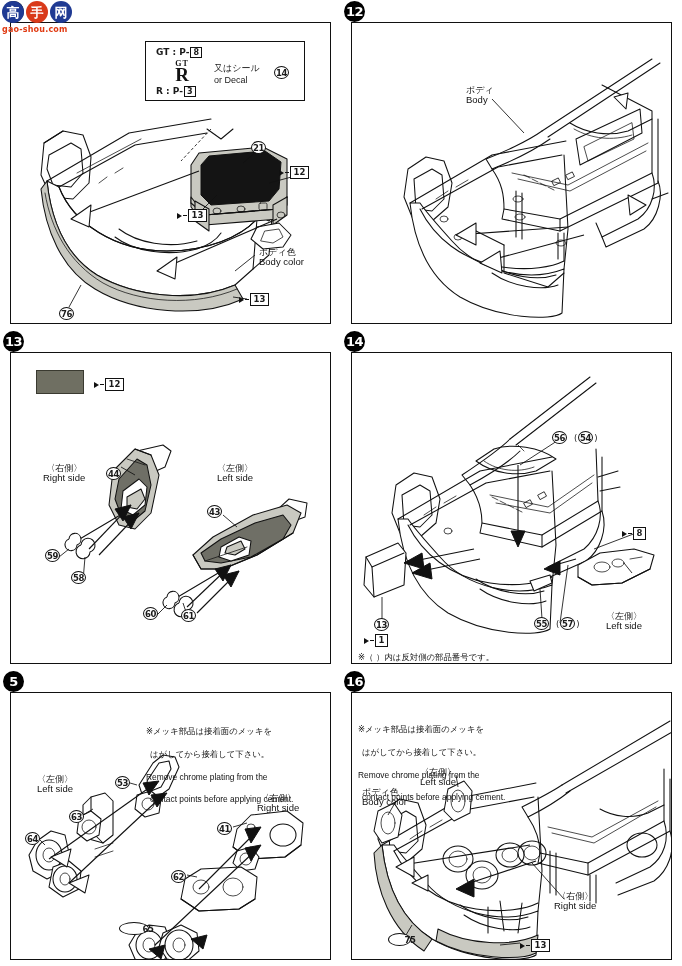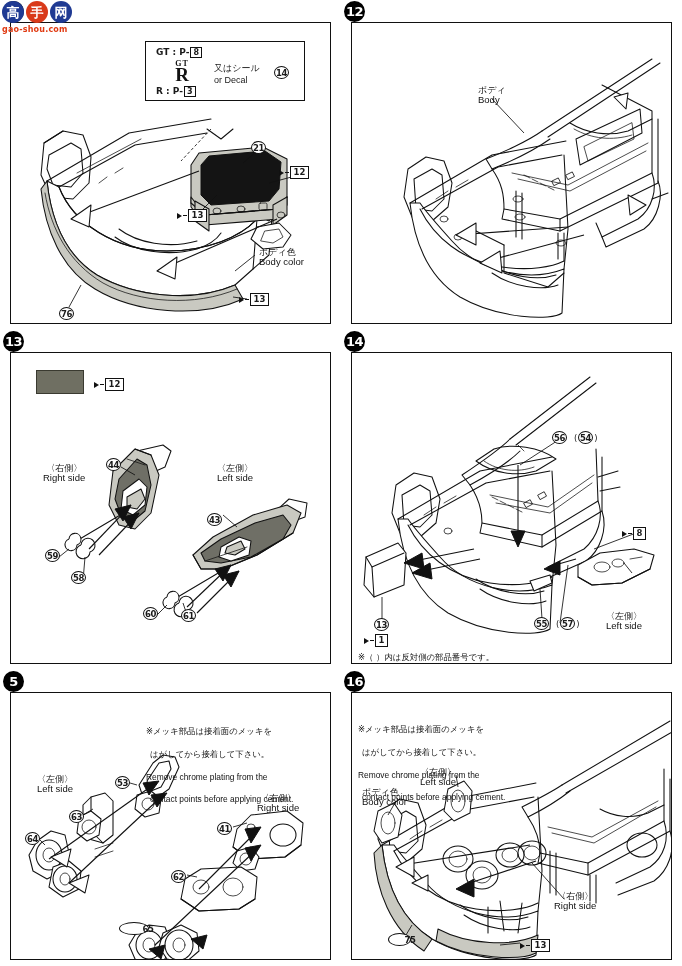--- a/index.html
+++ b/index.html
@@ -351,21 +351,21 @@
         <path class="arrowln" d="M216 204 L104 212"></path>
         <path class="arrowhead-w" d="M104 212 L124 200 L124 222 Z"></path>
         <path class="arrowln" d="M232 212 L128 240"></path>
         <path class="arrowhead-w" d="M128 240 L148 228 L150 250 Z"></path>
         <path class="arrowhead-w" d="M294 182 L276 172 L278 192 Z"></path>
         <path class="arrowhead-w" d="M274 86 L262 74 L276 70 Z"></path>
 
         <path class="lead" d="M140 76 L172 110"></path>
       </svg>
 
-      <div class="lbl" style="left:114px; top:62px;margin-left:12px;">
+      <div class="lbl" style="left:114px; top:62px;">
         <span class="jp">ボディ</span>
         <span class="en">Body</span>
       </div>
     </div>
   </section>
 
   <section class="panel">
     <div class="step-badge">13</div>
     <div class="panel-box">
 
@@ -424,22 +424,22 @@
 
       <div class="lbl" style="left:32px; top:110px; text-align:center;">
         <span class="jp">〈右側〉</span>
         <span class="en">Right side</span>
       </div>
       <div class="lbl" style="left:206px; top:110px; text-align:center;">
         <span class="jp">〈左側〉</span>
         <span class="en">Left side</span>
       </div>
 
-      <div class="bubble" style="left:95px; top:105px;">44</div>
-      <div class="bubble" style="left:196px; top:152px;margin-top:8px;">43</div>
+      <div class="bubble" style="left:95px; top:114px;">44</div>
+      <div class="bubble" style="left:196px; top:152px;">43</div>
       <div class="bubble" style="left:34px; top:196px;">59</div>
       <div class="bubble" style="left:60px; top:218px;">58</div>
       <div class="bubble" style="left:132px; top:254px;">60</div>
       <div class="bubble" style="left:170px; top:256px;">61</div>
     </div>
   </section>
 
   <section class="panel">
     <div class="step-badge">14</div>
     <div class="panel-box">

